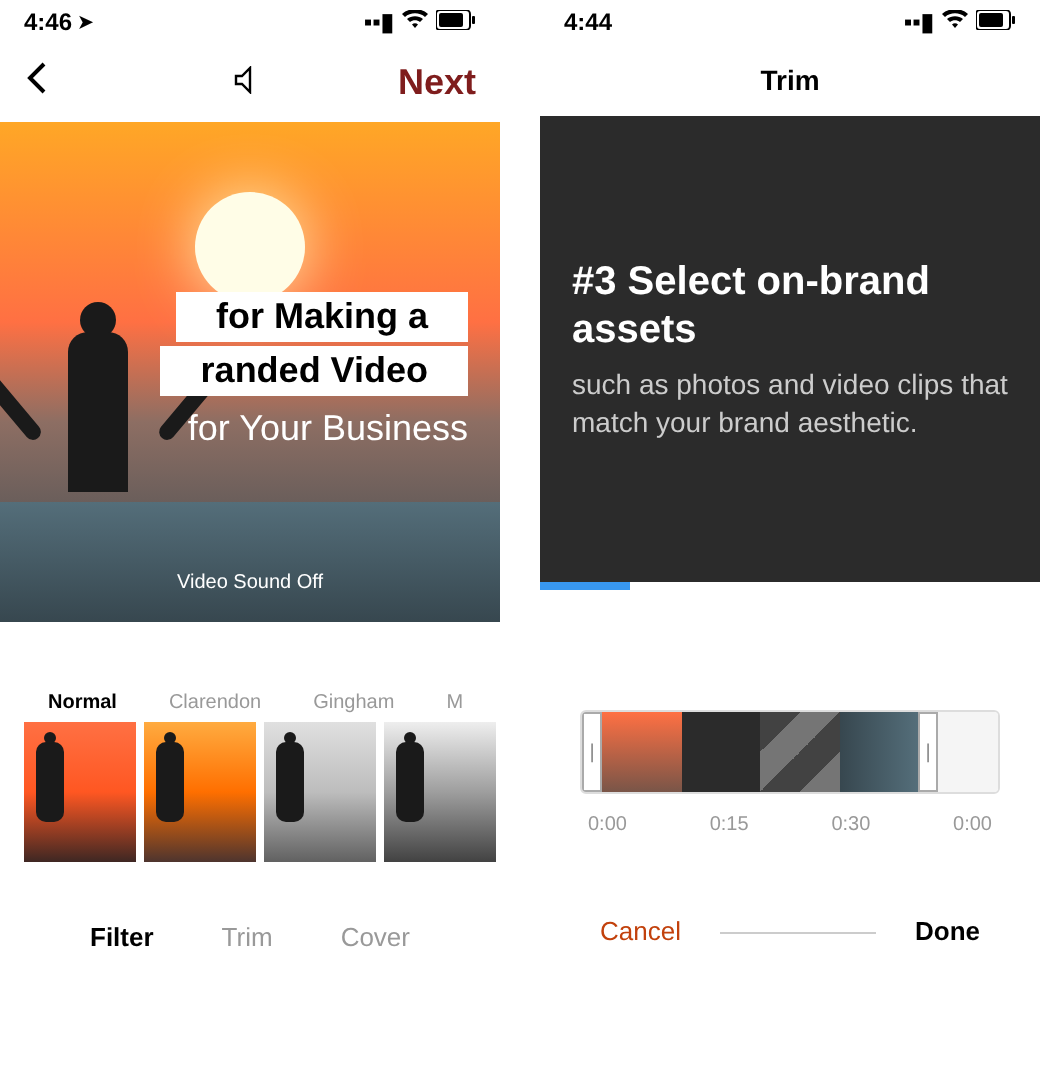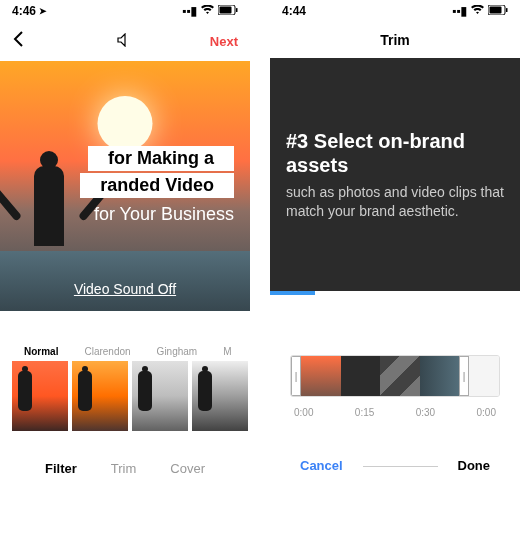--- a/index.html
+++ b/index.html
@@ -34,21 +34,21 @@
   padding: 8px 12px;
   min-height: 36px;
 }
 .nav-center {
   position: absolute;
   left: 50%;
   transform: translateX(-50%);
   font-weight: 600;
   font-size: 14px;
 }
-.nav-right { color: #ef4444; font-weight: 600; font-size: 13px; }
+.nav-right { color: #7f1d1d; font-weight: 600; font-size: 18px; }
 .back-icon { font-size: 18px; color: #000; }
 
 
 .video-preview-left {
   width: 100%;
   height: 250px;
   position: relative;
   background: linear-gradient(to bottom, #ffa726 0%, #ff7043 40%, #8d6e63 60%, #37474f 100%);
   overflow: hidden;
 }
@@ -127,23 +127,22 @@
   font-size: 18px;
   font-weight: 300;
   margin-top: 4px;
 }
 .sound-toast {
   position: absolute;
   bottom: 14px;
   left: 50%;
   transform: translateX(-50%);
   color: #fff;
-  font-size: 14px;
+  font-size: 10px;
   font-weight: 500;
-  text-decoration: underline;
 }
 .filter-section {
   margin-top: 35px;
 }
 .filter-labels {
   display: flex;
   font-size: 10px;
   color: #999;
   padding: 0 12px 4px 24px;
   gap: 26px;
@@ -267,22 +266,22 @@
   font-size: 10px;
   color: #999;
 }
 .bottom-actions {
   display: flex;
   justify-content: space-between;
   padding: 40px 30px 20px;
 }
 .action-btn {
   font-size: 13px;
-  color: #3b82f6;
-  font-weight: 700;
+  color: #c2410c;
+  font-weight: 400;
 }
 .action-btn.done { color: #000; font-weight: 700; }
 .action-center {
   flex: 1;
   border-bottom: 1px solid #ccc;
   margin: 0 20px 6px;
 }
 </style>
 </head>
 <body>

